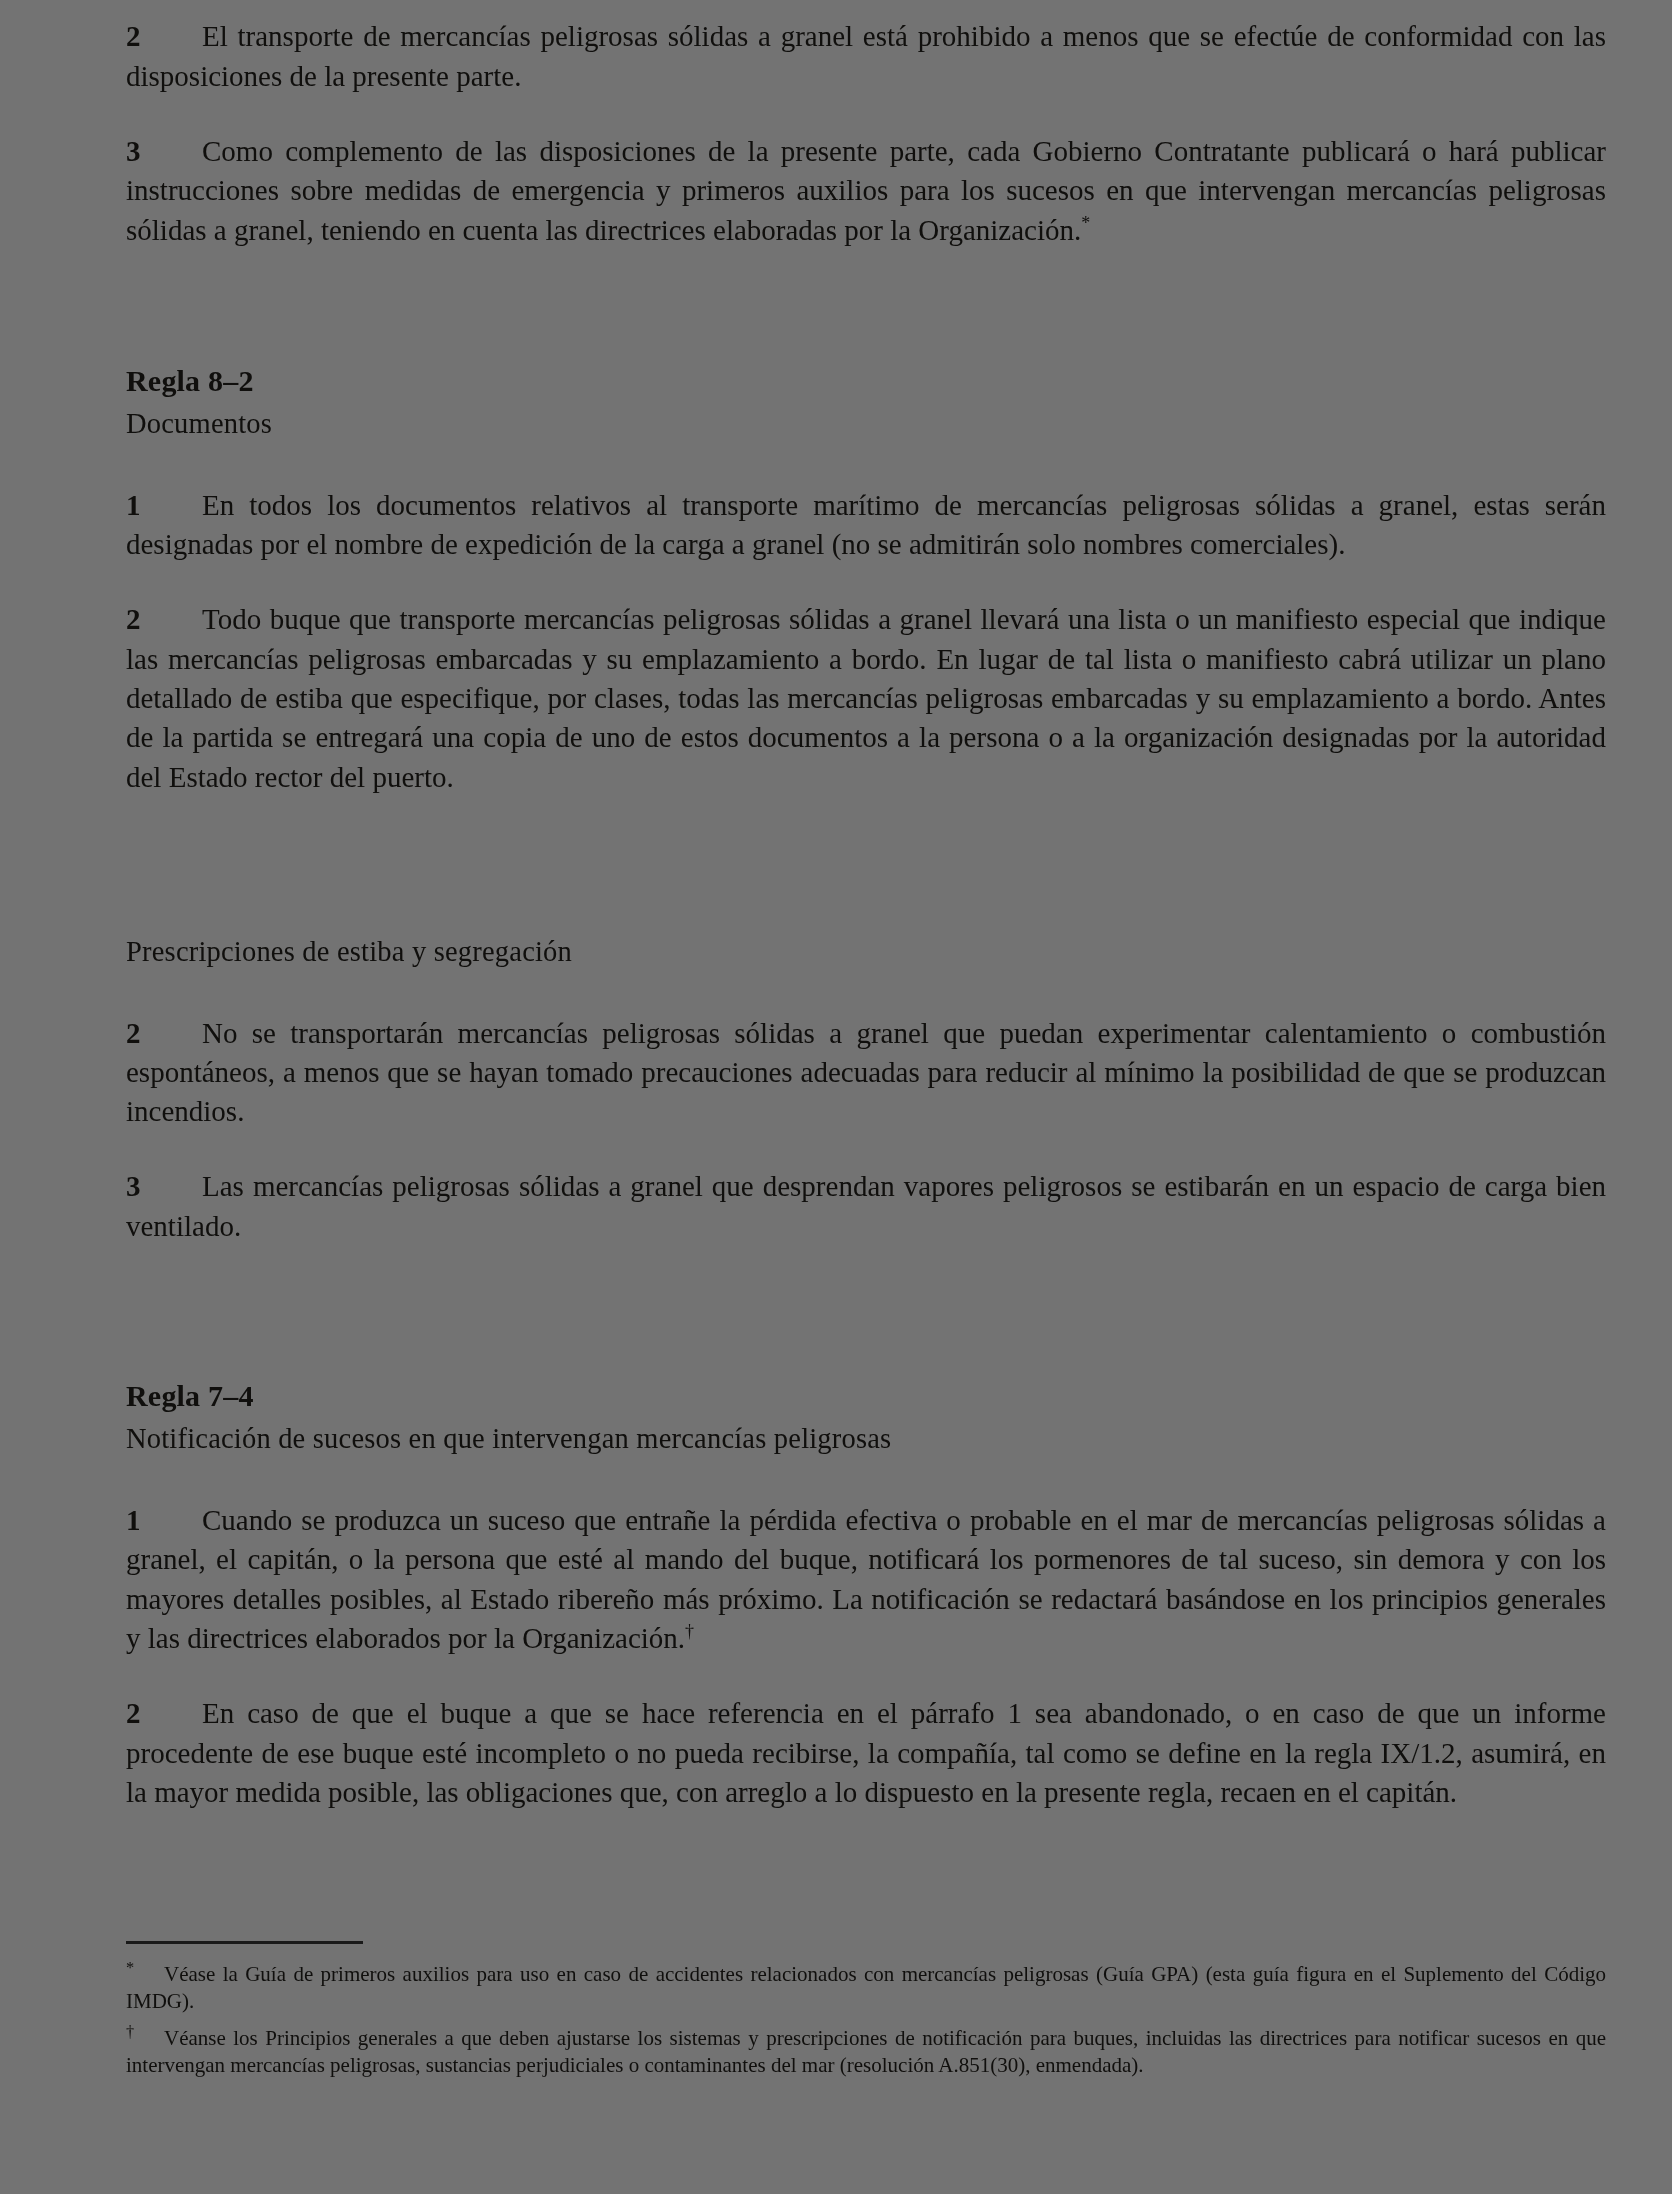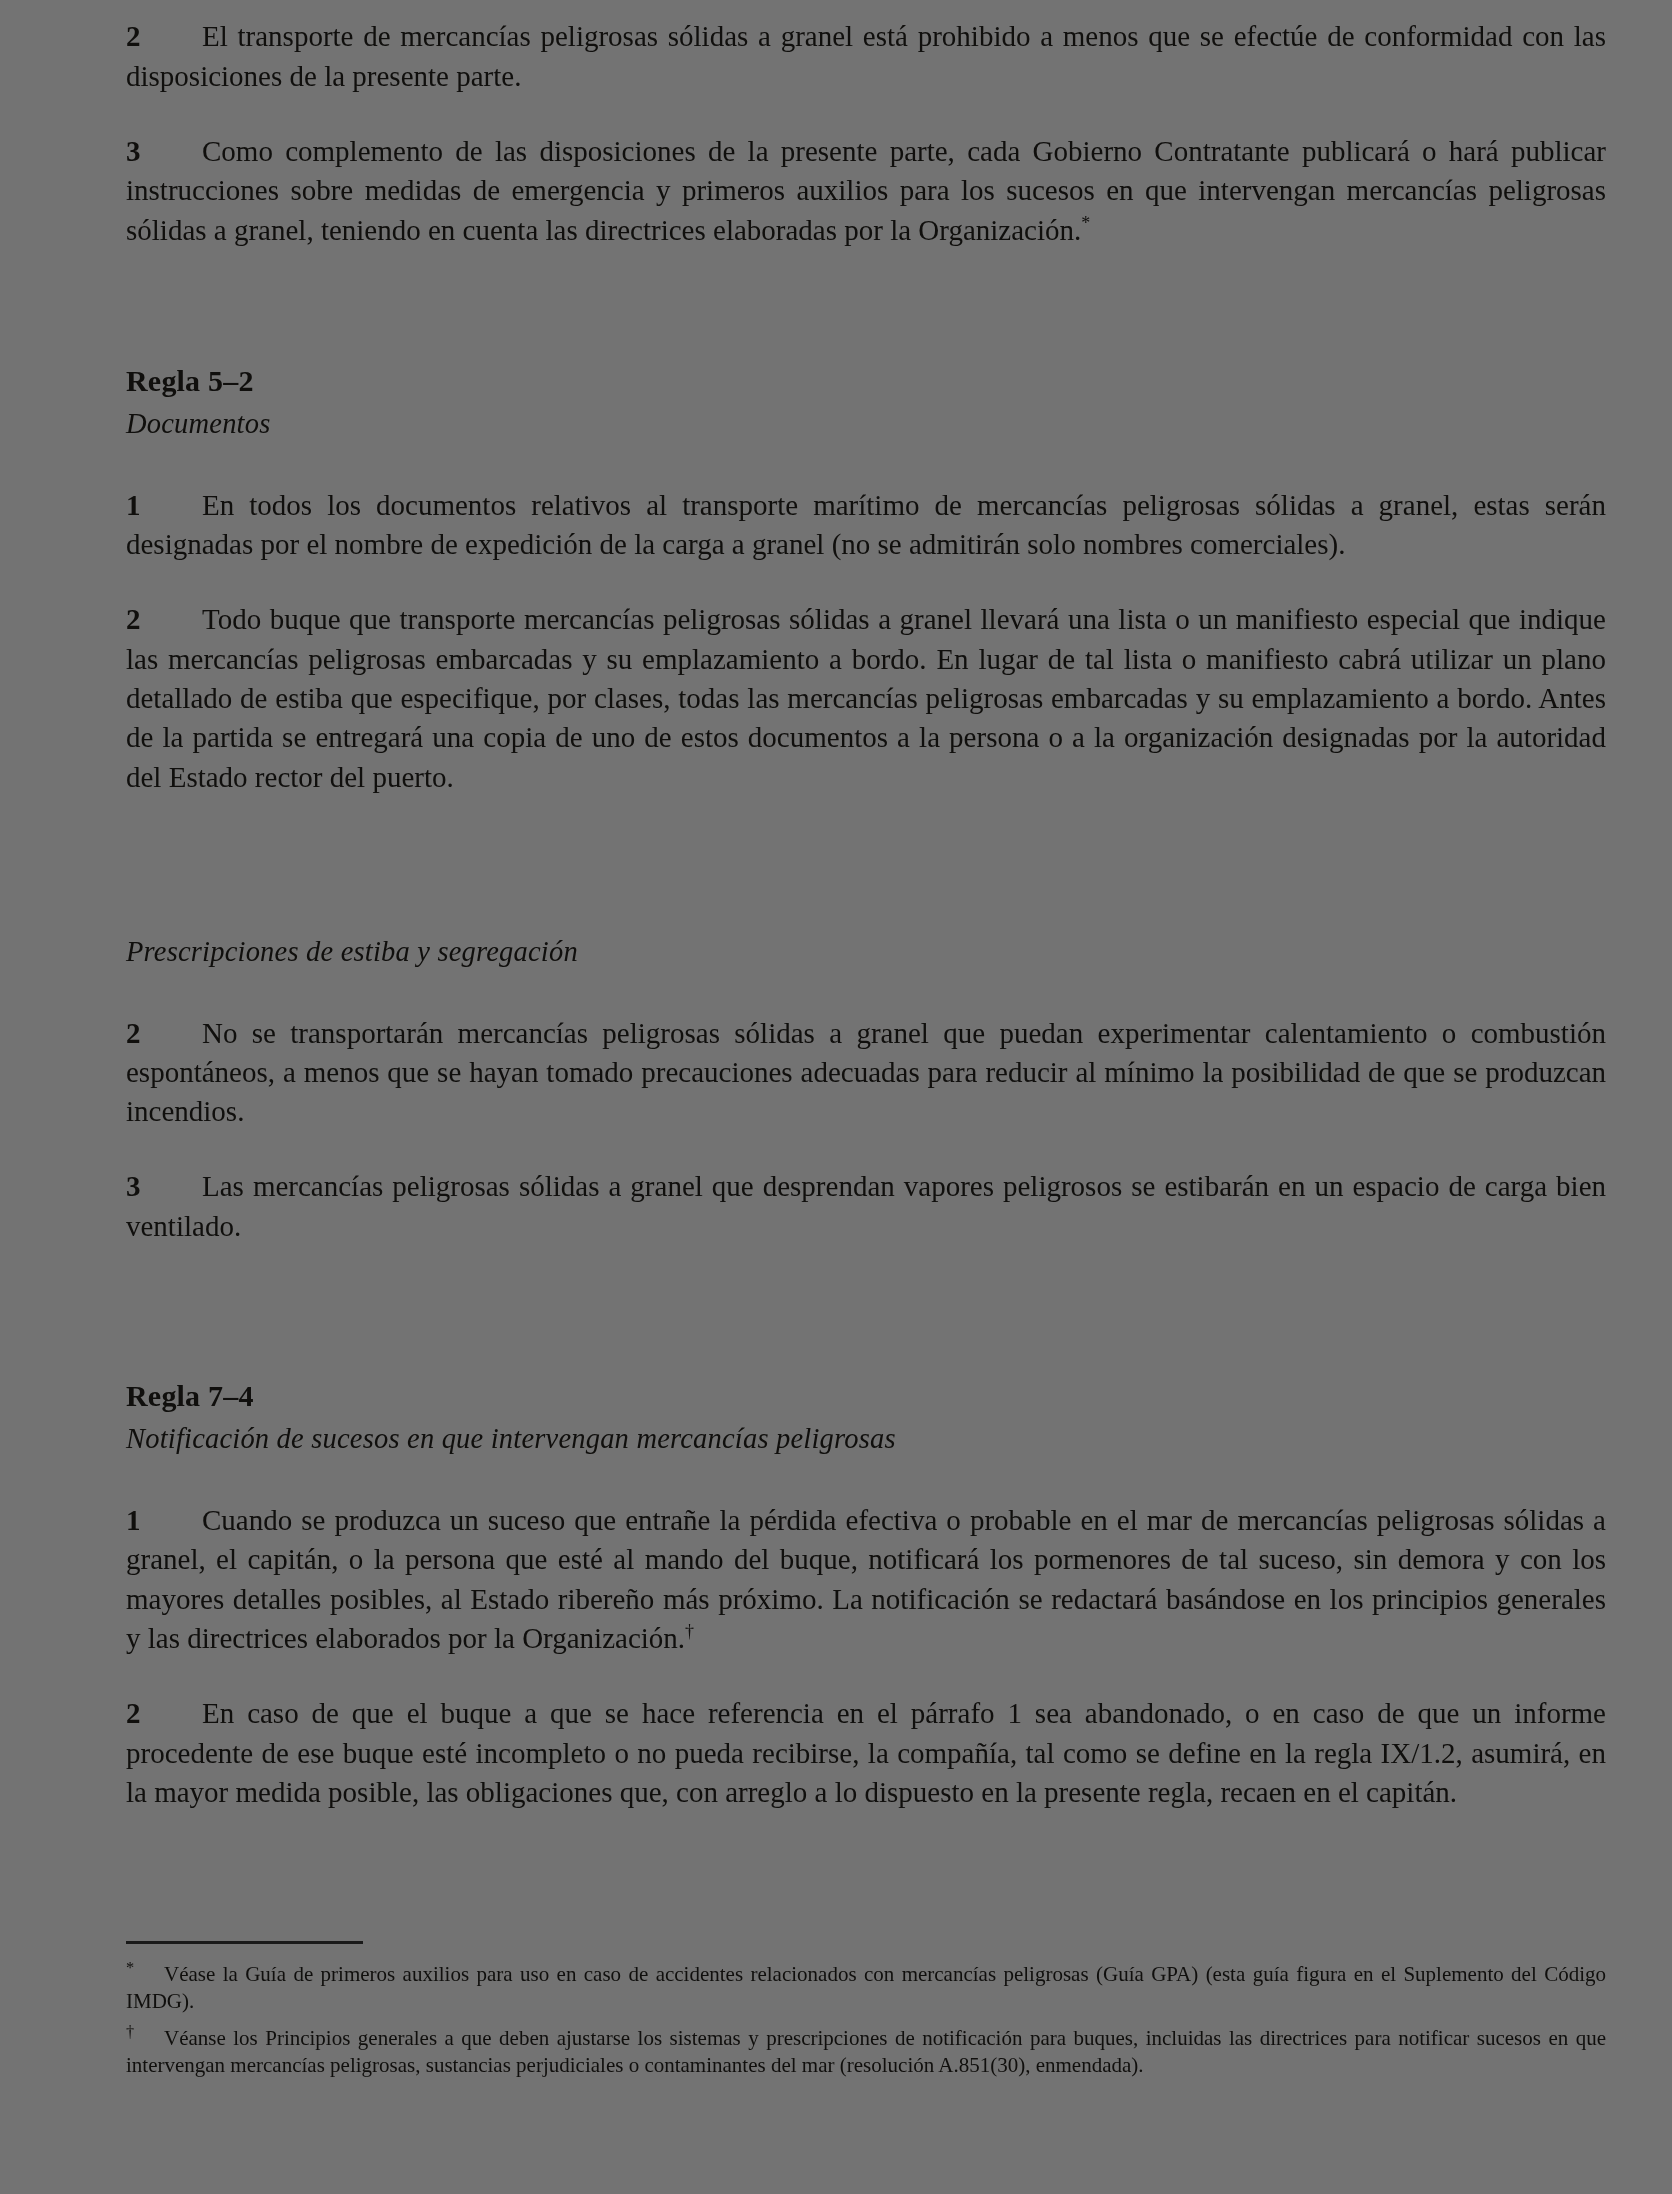--- a/index.html
+++ b/index.html
@@ -57,21 +57,20 @@
   .rule-title {
     font-size: 30px;
     font-weight: bold;
     line-height: 1.28;
     letter-spacing: 0.2px;
     margin: 0;
   }
 
   .rule-sub {
     font-size: 28.5px;
-    font-style: italic;
     line-height: 1.3;
     margin: 4.7px 0 0 0;
     letter-spacing: 0.2px;
   }
 
   
   .gap-before-rule  { height: 76px; }
   .gap-after-rule   { height: 44px; }
   .gap-section      { height: 95px; }
 
@@ -125,21 +124,21 @@
       <span class="num">2</span><span>El transporte de mercancías peligrosas sólidas a granel está prohibido a menos que se efectúe de conformidad con las disposiciones de la presente parte.</span>
     </p>
 
     <p class="para">
       <span class="num">3</span><span>Como complemento de las disposiciones de la presente parte, cada Gobierno Contratante publicará o hará publicar instrucciones sobre medidas de emergencia y primeros auxilios para los sucesos en que intervengan mercancías peligrosas sólidas a granel, teniendo en cuenta las directrices elaboradas por la Organización.</span><sup class="fnmark">*</sup>
     </p>
 
     <div class="gap-before-rule"></div>
 
     <div class="rule-head">
-      <div class="rule-title">Regla 5–2</div>
+      <div class="rule-title">Regla 8–2</div>
       <div class="rule-sub">Documentos</div>
     </div>
     <div class="gap-after-rule"></div>
 
     <p class="para">
       <span class="num">1</span><span>En todos los documentos relativos al transporte marítimo de mercancías peligrosas sólidas a granel, estas serán designadas por el nombre de expedición de la carga a granel (no se admitirán solo nombres comerciales).</span>
     </p>
 
     <p class="para">
       <span class="num">2</span><span>Todo buque que transporte mercancías peligrosas sólidas a granel llevará una lista o un manifiesto especial que indique las mercancías peligrosas embarcadas y su emplazamiento a bordo. En lugar de tal lista o manifiesto cabrá utilizar un plano detallado de estiba que especifique, por clases, todas las mercancías peligrosas embarcadas y su emplazamiento a bordo. Antes de la partida se entregará una copia de uno de estos documentos a la persona o a la organización designadas por la autoridad del Estado rector del puerto.</span>

